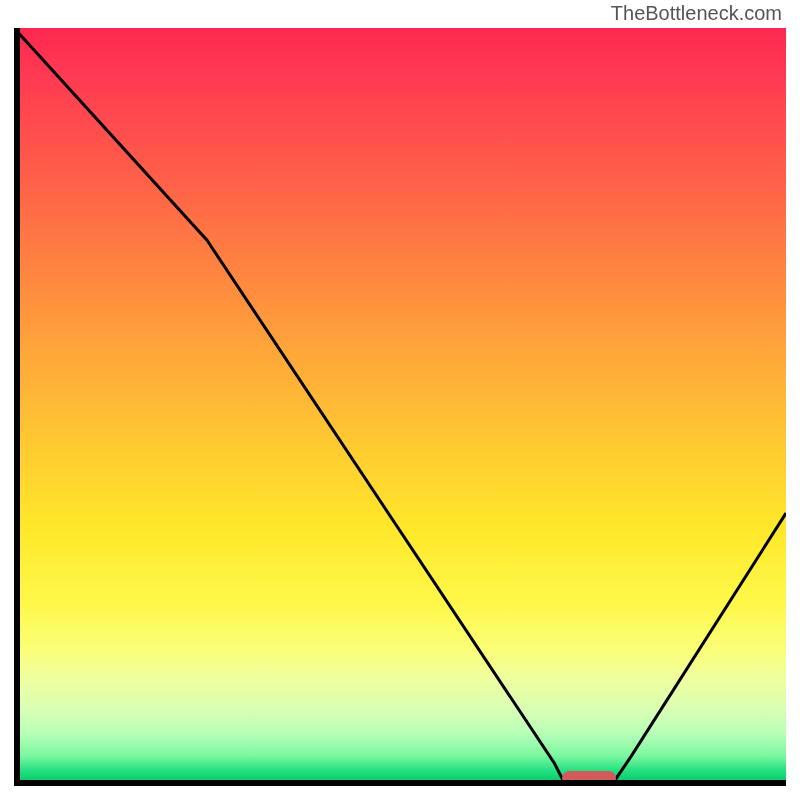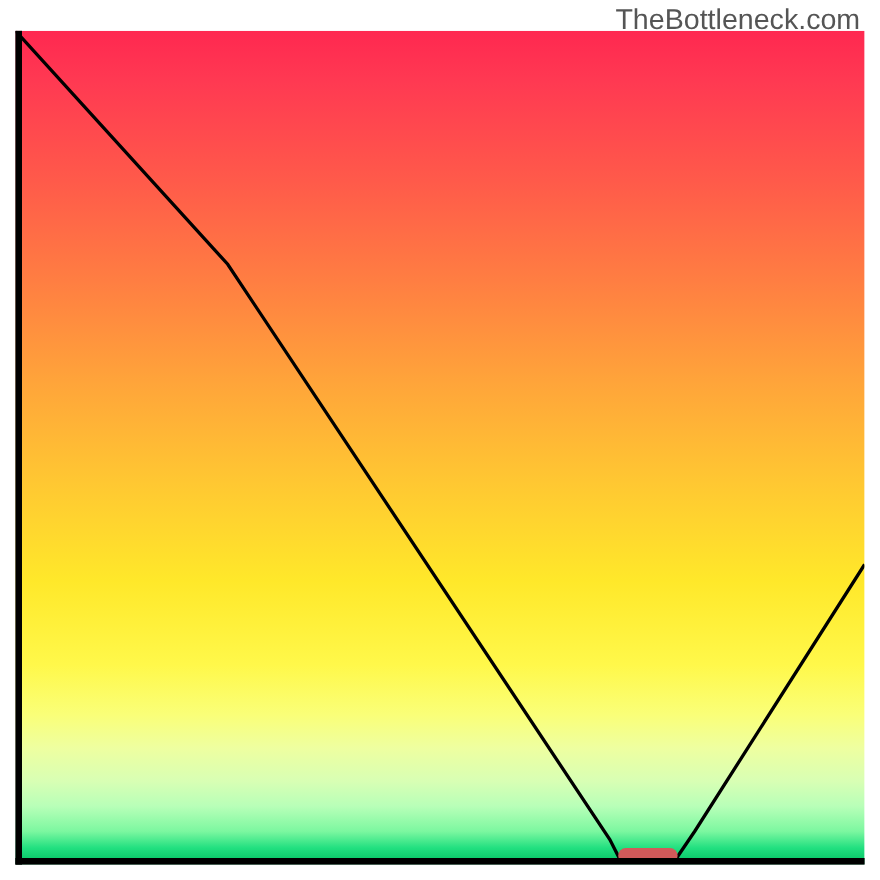--- a/index.html
+++ b/index.html
@@ -14,21 +14,21 @@
   .container {
     position: relative;
     width: 800px;
     height: 800px;
   }
   .watermark {
     position: absolute;
     top: 2px;
     right: 18px;
     color: #555555;
-    font-size: 26px;
+    font-size: 20px;
     font-weight: 500;
     z-index: 30;
   }
   .plot-area {
     position: absolute;
     left: 14px;
     top: 28px;
     width: 772px;
     height: 758px;
     overflow: hidden;

